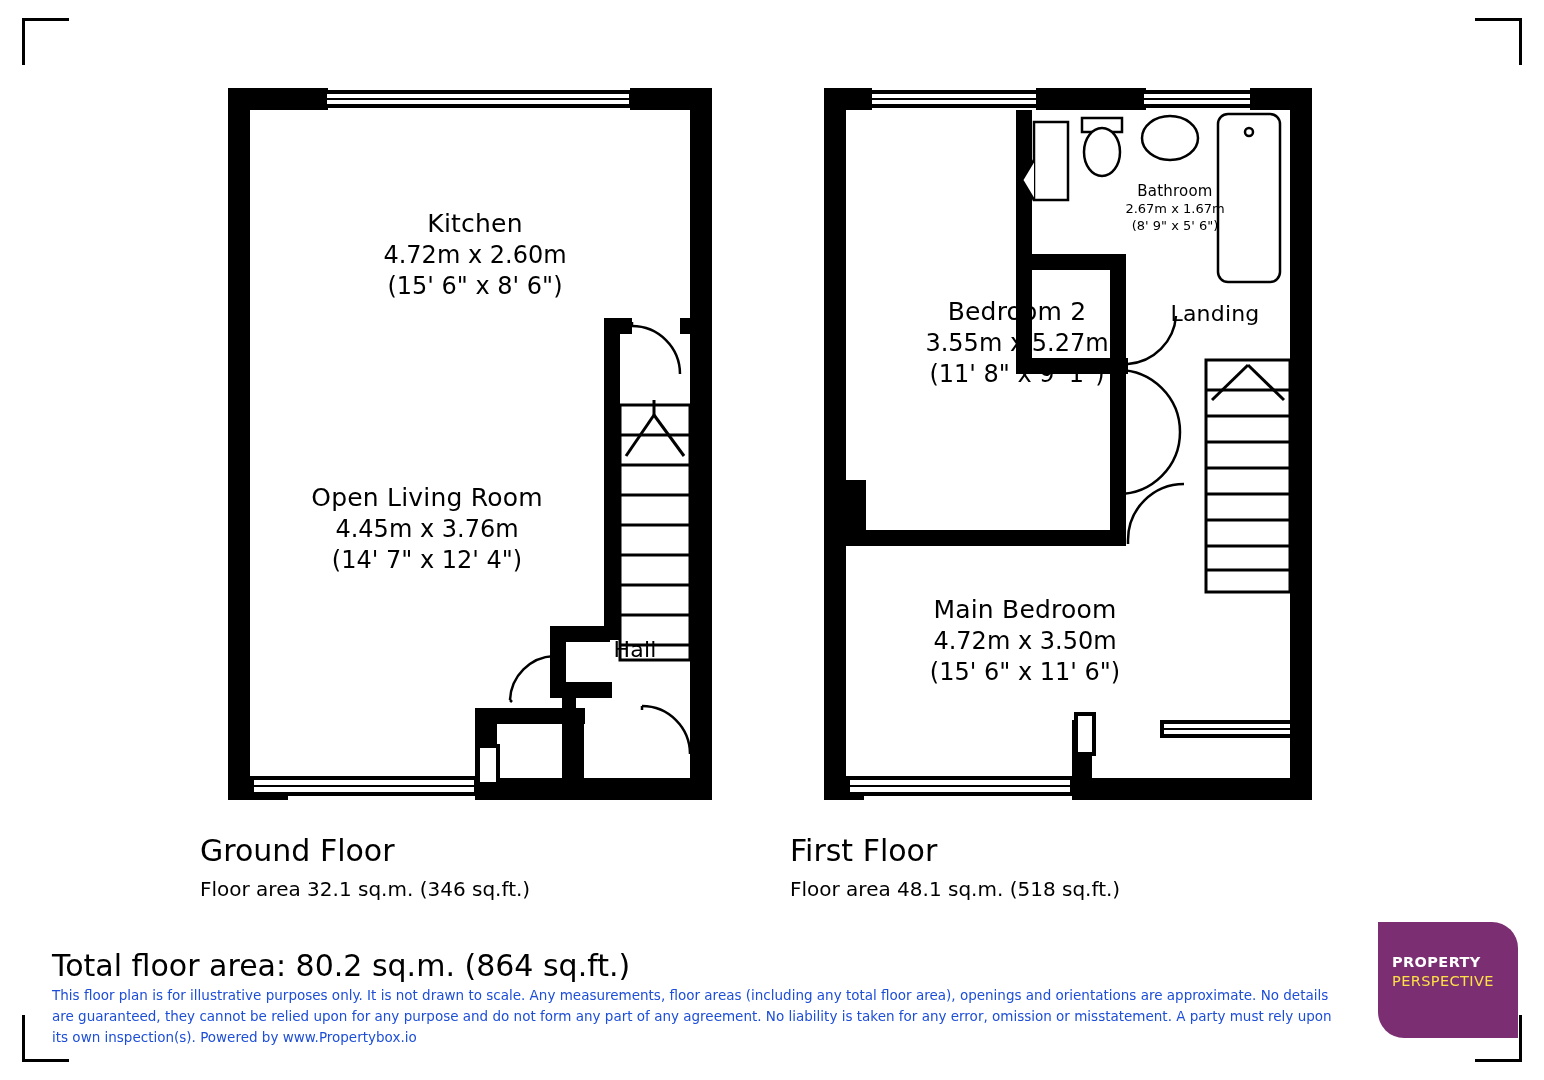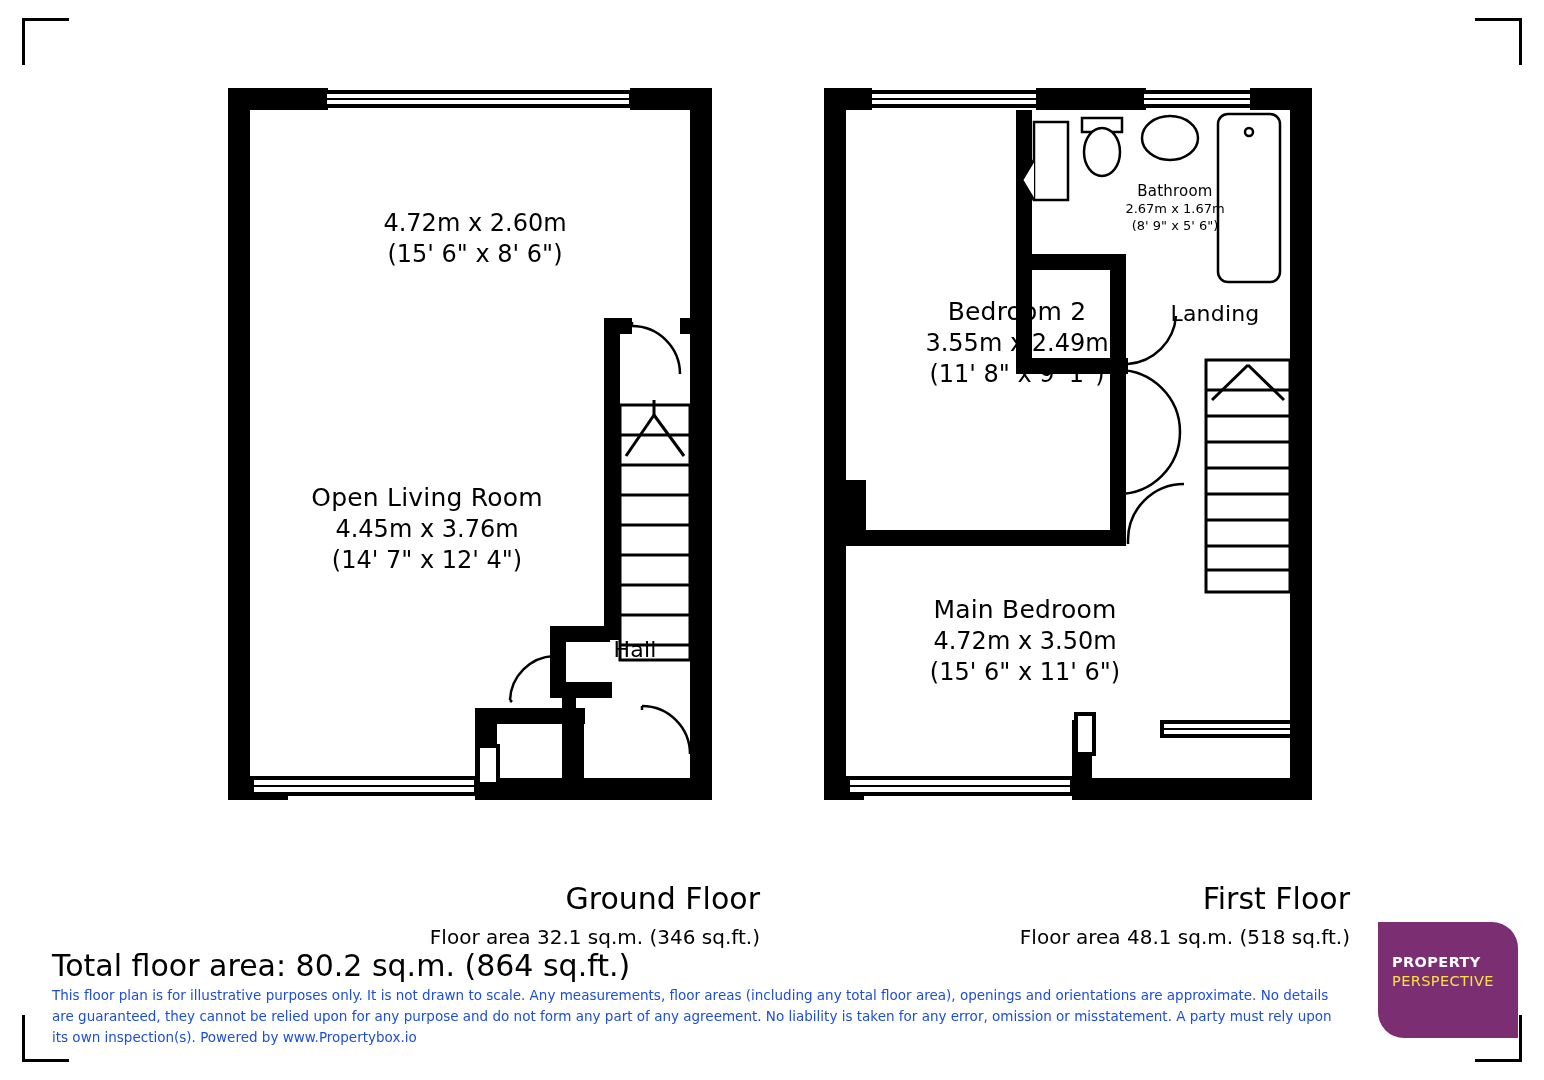--- a/index.html
+++ b/index.html
@@ -52,23 +52,22 @@
   .room-label .rdim {
     font-size: 24px;
   }
   .room-label.small .rname { font-size: 15px; }
   .room-label.small .rdim { font-size: 13px; }
   .room-label.plain .rname { font-size: 22px; }
 
   
   .floor-caption {
     position: absolute;
-    text-align: right;
+    text-align: left;
     width: 560px;
-    margin-top: 48px;
   }
   .floor-caption .ftitle {
     font-size: 30px;
     margin-bottom: 9px;
   }
   .floor-caption .farea {
     font-size: 20px;
   }
   #caption-ground { left: 200px; top: 833px; }
   #caption-first  { left: 790px; top: 833px; }
@@ -197,20 +196,21 @@
       <path d="M 300 640 A 46 46 0 0 1 344 596"></path>
       <line x1="300" y1="640" x2="302" y2="642"></line>
 
       <path d="M 432 646 A 48 48 0 0 1 480 694"></path>
       <line x1="432" y1="646" x2="432" y2="650"></line>
     </g>
   </svg>
 </div>
 
 <div class="room-label" id="label-kitchen" style="left:275px; top:208px; width:400px;">
+  <div class="rname">Kitchen</div>
   <div class="rdim">4.72m x 2.60m</div>
   <div class="rdim">(15' 6" x 8' 6")</div>
 </div>
 
 <div class="room-label" id="label-living" style="left:222px; top:482px; width:410px;">
   <div class="rname">Open Living Room</div>
   <div class="rdim">4.45m x 3.76m</div>
   <div class="rdim">(14' 7" x 12' 4")</div>
 </div>
 
@@ -313,21 +313,21 @@
 </div>
 
 <div class="room-label small" id="label-bathroom" style="left:1090px; top:182px; width:170px;">
   <div class="rname">Bathroom</div>
   <div class="rdim">2.67m x 1.67m</div>
   <div class="rdim">(8' 9" x 5' 6")</div>
 </div>
 
 <div class="room-label" id="label-bedroom2" style="left:847px; top:296px; width:340px;">
   <div class="rname">Bedroom 2</div>
-  <div class="rdim">3.55m x 2.49m</div>
+  <div class="rdim">3.55m x 5.27m</div>
   <div class="rdim">(11' 8" x 9' 1")</div>
 </div>
 
 <div class="room-label plain" id="label-landing" style="left:1135px; top:300px; width:160px;">
   <div class="rname">Landing</div>
 </div>
 
 <div class="room-label" id="label-main-bedroom" style="left:855px; top:594px; width:340px;">
   <div class="rname">Main Bedroom</div>
   <div class="rdim">4.72m x 3.50m</div>

